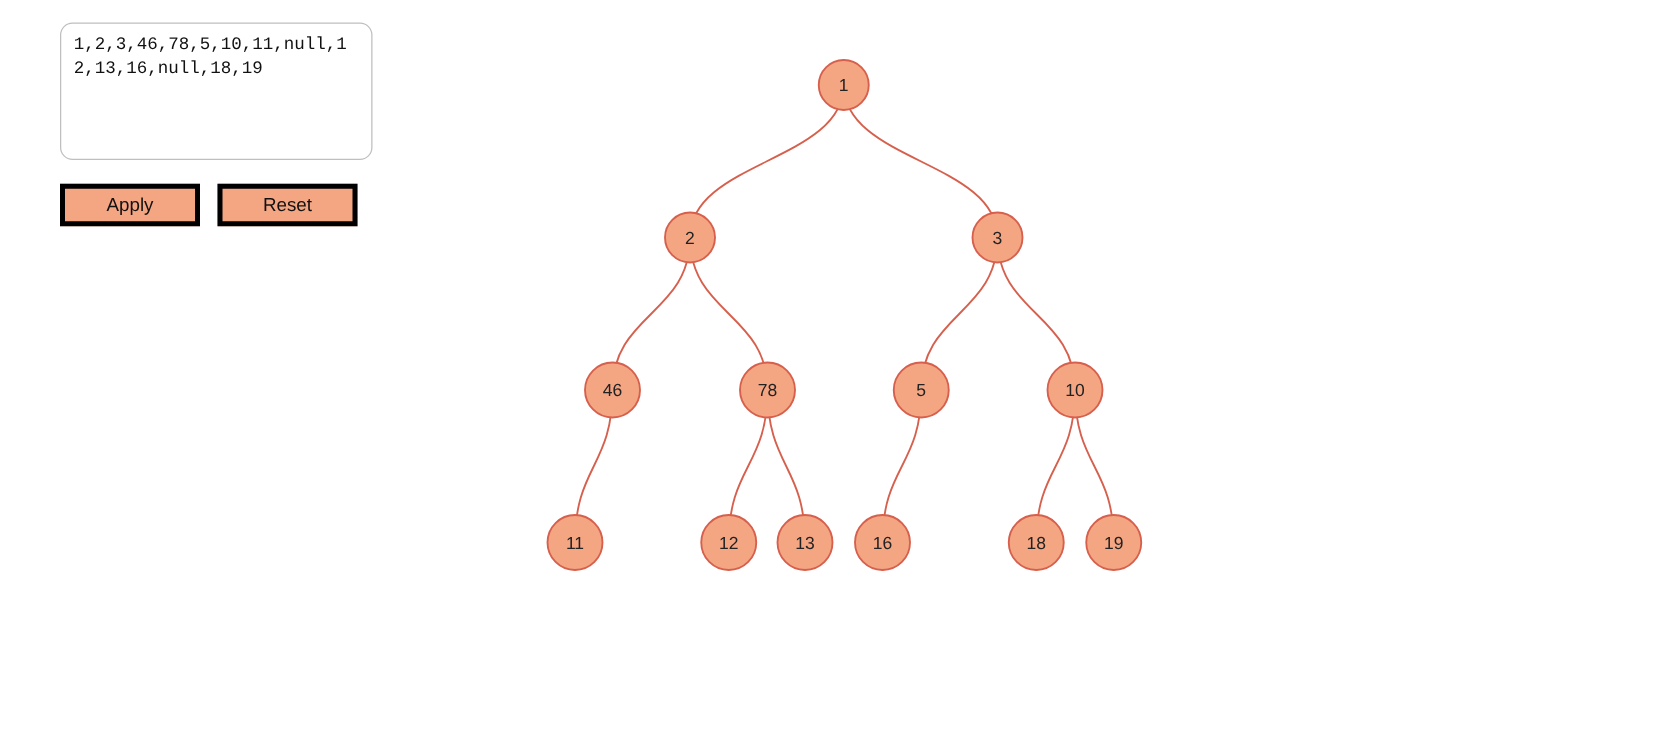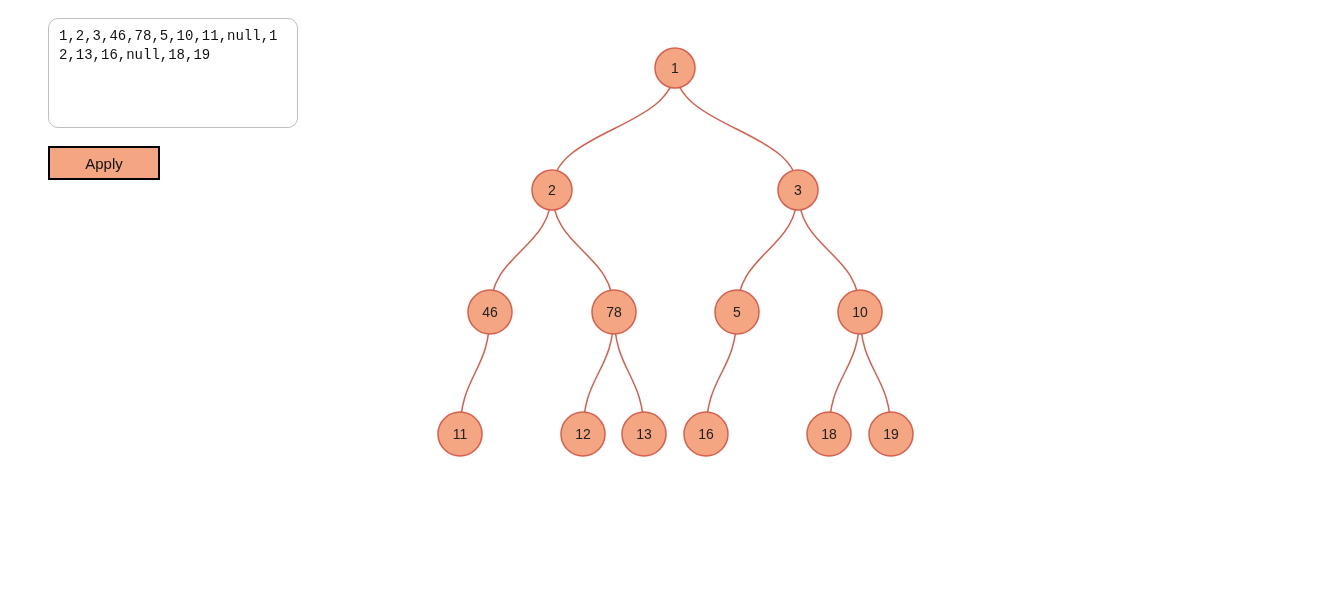--- a/index.html
+++ b/index.html
@@ -37,21 +37,21 @@
   .btn-row {
     margin-top: 14px;
     display: flex;
     gap: 14px;
   }
   .btn {
     flex: 0 0 auto;
     width: 112px;
     height: 34px;
     background: #f4a582;
-    border: 2px solid #000000;
+    border: 4px solid #000000;
     font-size: 15px;
     color: #111;
     cursor: pointer;
     padding: 0;
   }
 
   .tree-canvas {
     position: absolute;
     left: 0;
     top: 0;
@@ -76,20 +76,21 @@
     dominant-baseline: central;
   }
 </style>
 </head>
 <body>
 
 <div class="controls">
   <textarea class="input-box" style="">1,2,3,46,78,5,10,11,null,12,13,16,null,18,19</textarea>
   <div class="btn-row">
     <button class="btn">Apply</button>
+    <button class="btn">Reset</button>
   </div>
 </div>
 
 <svg class="tree-canvas" viewBox="0 0 1340 590">
   <g id="edges-layer">
       <path d="M 675 68 C 675 129, 552 129, 552 190" class="edge"></path>
       <path d="M 675 68 C 675 129, 798 129, 798 190" class="edge"></path>
       <path d="M 552 190 C 552 251, 490 251, 490 312" class="edge"></path>
       <path d="M 552 190 C 552 251, 614 251, 614 312" class="edge"></path>
       <path d="M 798 190 C 798 251, 737 251, 737 312" class="edge"></path>

